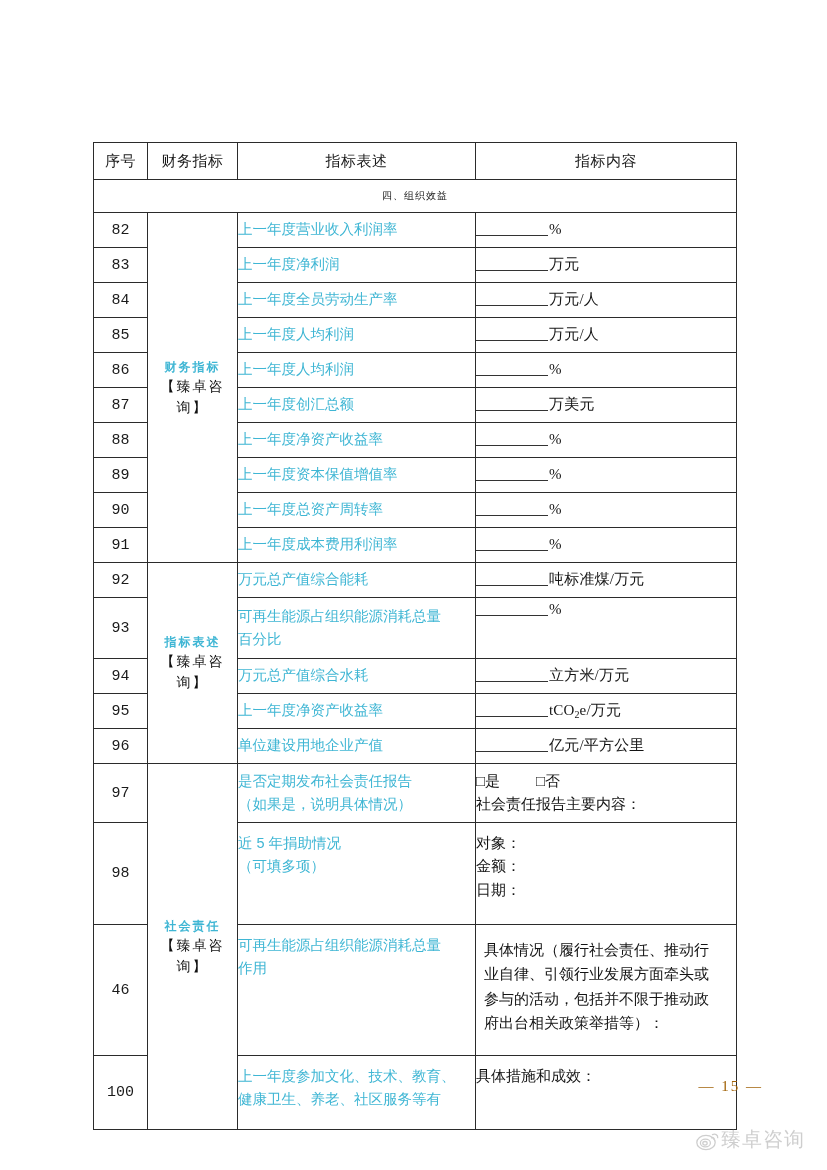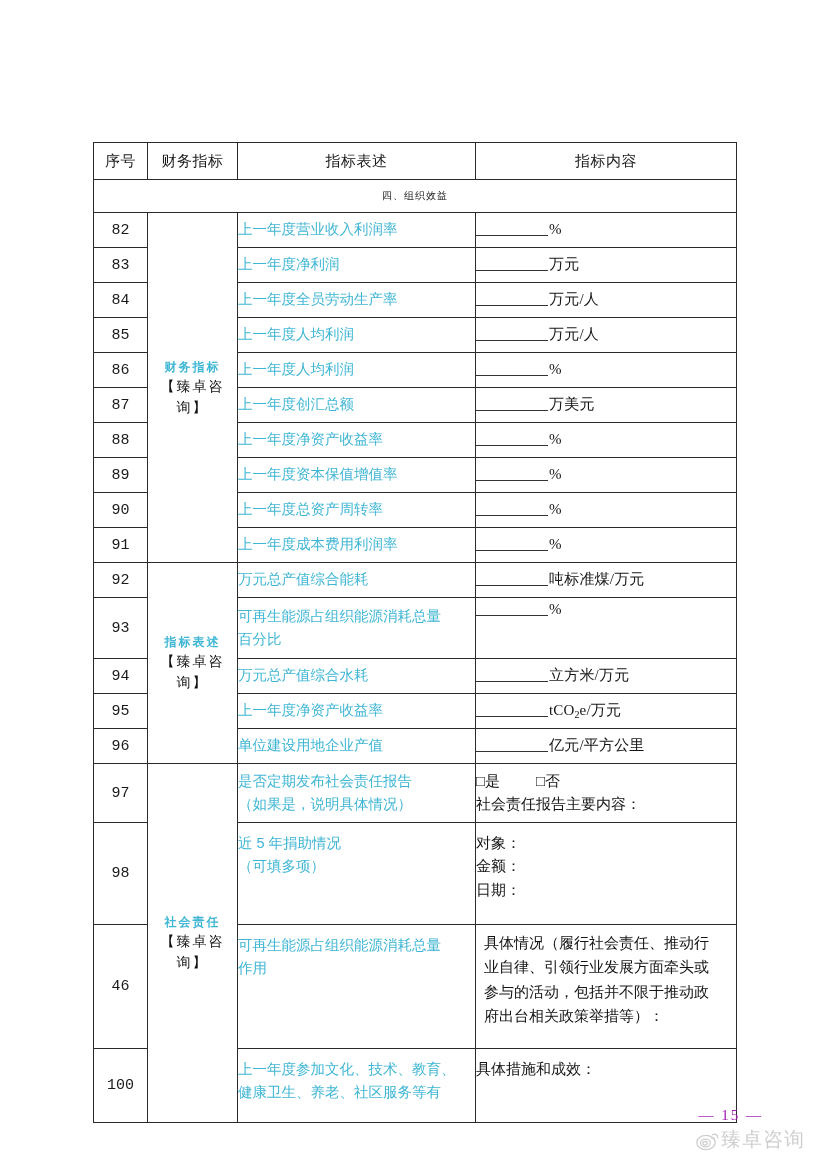--- a/index.html
+++ b/index.html
@@ -128,41 +128,40 @@
     display: inline-block;
     border-bottom: 1.4px solid #333;
     width: 72px;
     vertical-align: -2px;
     margin-right: 1px;
   }
   .cont .unit { letter-spacing: 0.2px; }
   .cont sub { font-size: 10px; vertical-align: -3px; }
   .cont .cbx { margin-right: 2px; }
   .cont .gap { display: inline-block; width: 34px; }
-  .cont.para { padding: 6px 6px 7px 8px; line-height: 1.62; }
+  .cont.para { padding: 13px 6px 7px 8px; line-height: 1.62; }
   .cont.para .ln { text-align: justify; }
 
   
   .r-std td { height: 34px; }
   .r-tall td { height: 60px; }
   .r-97 td  { height: 58px; }
   .r-98 td  { height: 92px; }
   .r-99 td  { height: 110px; }
   .r-100 td { height: 64px; }
 
   
   .page-foot {
     position: absolute;
     right: 64px;
     top: 1078px;
     font-family: "Liberation Serif", "DejaVu Serif", serif;
     font-size: 15px;
-    color: #a21caf;
+    color: #a16207;
     letter-spacing: 2px;
-    margin-top: 29px;
   }
 
   
   .watermark {
     position: absolute;
     right: 22px;
     top: 1126px;
     display: flex;
     align-items: center;
     opacity: 0.42;

